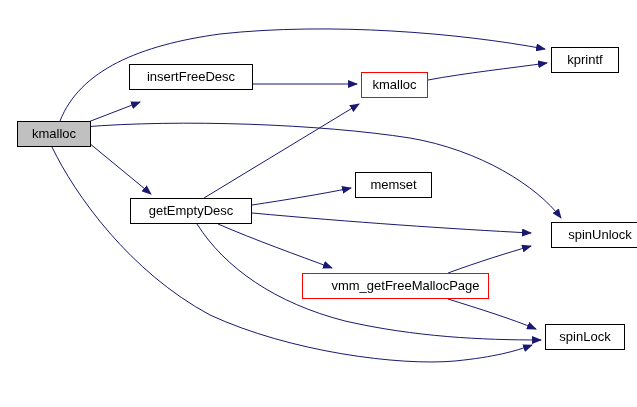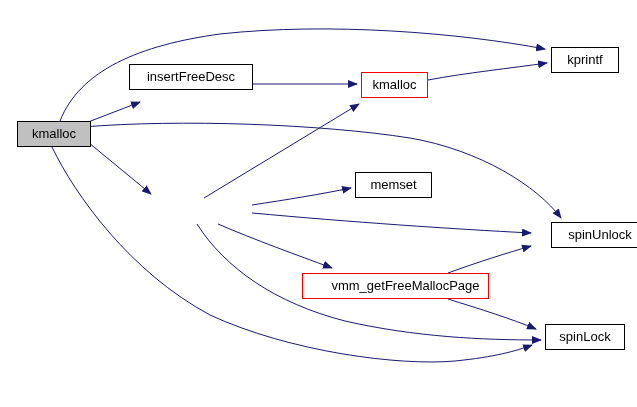--- a/index.html
+++ b/index.html
@@ -76,20 +76,21 @@
   </svg>
 
   <div id="n-kmalloc" class="node node--active">kmalloc</div>
 
   <div id="n-insertFreeDesc" class="node">insertFreeDesc</div>
 
   <div id="n-kpanic" class="node node--red">kmalloc</div>
 
   <div id="n-kprintf" class="node">kprintf</div>
 
+  <div id="n-getEmptyDesc" class="node">getEmptyDesc</div>
 
   <div id="n-memset" class="node">memset</div>
 
   <div id="n-spinUnlock" class="node">spinUnlock</div>
 
   <div id="n-vmm" class="node node--red">vmm_getFreeMallocPage</div>
 
   <div id="n-spinLock" class="node">spinLock</div>
 
 </div>

